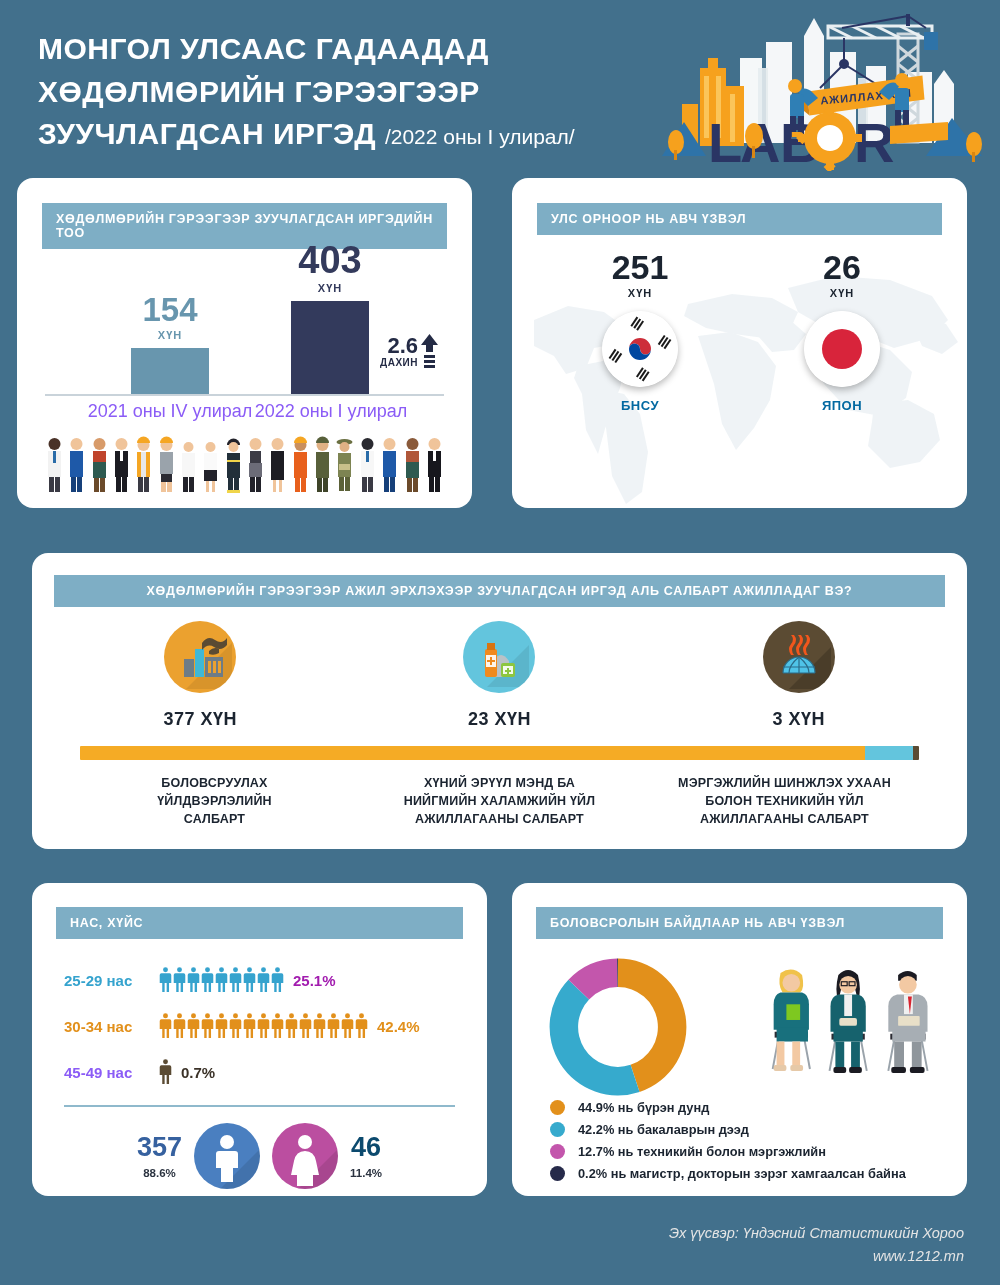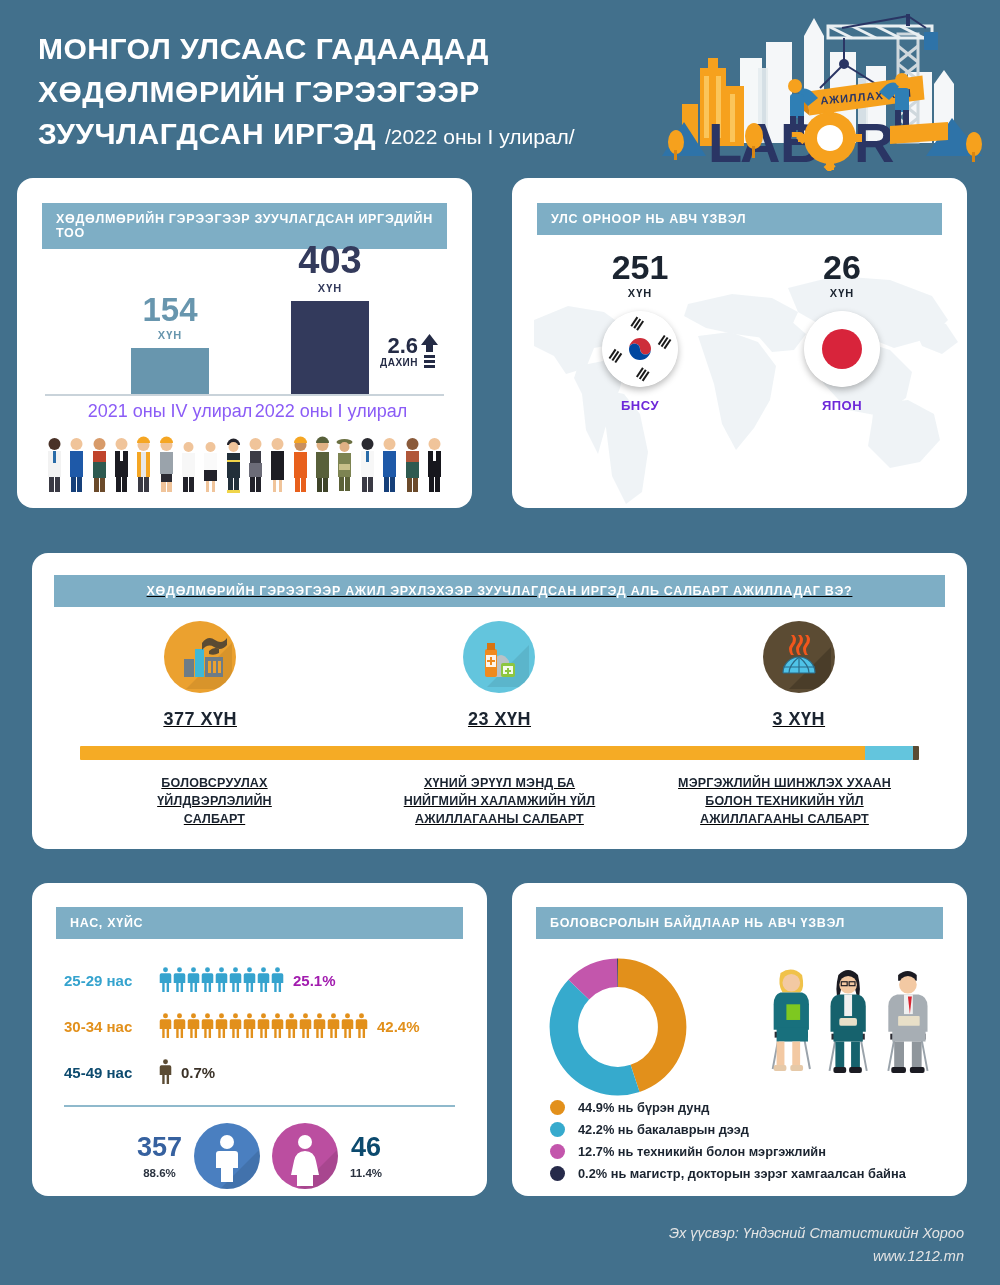--- a/index.html
+++ b/index.html
@@ -49,24 +49,24 @@
   #card-country { left: 512px; top: 178px; width: 455px; height: 330px; overflow: hidden; }
   #card-country .band { margin: 25px 25px 0 25px; }
   .map-bg { position: absolute; left: 0; right: 0; top: 80px; bottom: 0; opacity: .55; }
   .country { position: absolute; text-align: center; width: 160px; }
   .c-num { font-size: 34px; font-weight: bold; color: #1b2430; line-height: 1; }
   .c-unit { font-size: 11px; font-weight: bold; color: #1b2430; letter-spacing: 1px; margin-top: 3px; }
   .flag {
     width: 76px; height: 76px; border-radius: 50%; background: #fff; margin: 12px auto 0 auto;
     box-shadow: 0 3px 7px rgba(0,0,0,.28); position: relative; overflow: hidden;
   }
-  .c-name { font-size: 13px; font-weight: bold; color: #6d28d9; margin-top: 11px; letter-spacing: .5px; }
+  .c-name { font-size: 13px; font-weight: bold; color: #0369a1; margin-top: 11px; letter-spacing: .5px; }
 
   
-  #card-sector { left: 32px; top: 553px; width: 935px; height: 296px; text-decoration: underline; }
+  #card-sector { left: 32px; top: 553px; width: 935px; height: 296px; }
   #card-sector .band { margin: 22px 22px 0 22px; }
   .sector-row { display: flex; margin: 14px 40px 0 40px; gap: 43px; }
   .sector { flex: 1; text-align: center; }
   .sec-ic { width: 72px; height: 72px; border-radius: 50%; margin: 0 auto; position: relative; overflow: hidden; }
   .sec-num { font-size: 18px; font-weight: bold; color: #1b2430; margin-top: 16px; letter-spacing: .5px; }
   .sec-bar { height: 14px; margin: 16px 48px 0 48px; display: flex; border-radius: 1px; overflow: hidden; }
   .sec-labels { display: flex; margin: 14px 40px 0 40px; }
   .sec-lab { flex: 1; text-align: center; font-size: 12.5px; font-weight: bold; color: #1b2430; line-height: 1.45; letter-spacing: .2px; }
 
   
@@ -618,21 +618,21 @@
           <svg viewBox="0 0 18 35" width="13" height="26">
             <path d="M9 0 a3.4 3.4 0 0 1 0 6.8 a3.4 3.4 0 0 1 0 -6.8z M3.3 8.2 h11.4 a2.3 2.3 0 0 1 2.3 2.3 v11 h-3.1 v12.5 h-3.3 v-12.5 h-2.8 v12.5 h-3.3 v-12.5 h-3.5 v-11 a2.3 2.3 0 0 1 2.3 -2.3z" fill="#e2901b"></path>
           </svg>
           <svg viewBox="0 0 18 35" width="13" height="26">
             <path d="M9 0 a3.4 3.4 0 0 1 0 6.8 a3.4 3.4 0 0 1 0 -6.8z M3.3 8.2 h11.4 a2.3 2.3 0 0 1 2.3 2.3 v11 h-3.1 v12.5 h-3.3 v-12.5 h-2.8 v12.5 h-3.3 v-12.5 h-3.5 v-11 a2.3 2.3 0 0 1 2.3 -2.3z" fill="#e2901b"></path>
           </svg>
         </div>
       <div class="age-pct" style="color:#e2901b">42.4%</div>
     </div>
     <div class="age-row">
-      <div class="age-lab" style="color:#0c4a6e">45-49 нас</div>
+      <div class="age-lab" style="color:#8b5cf6">45-49 нас</div>
       <div class="pictos" id="pic-2">
           <svg viewBox="0 0 18 35" width="13" height="26">
             <path d="M9 0 a3.4 3.4 0 0 1 0 6.8 a3.4 3.4 0 0 1 0 -6.8z M3.3 8.2 h11.4 a2.3 2.3 0 0 1 2.3 2.3 v11 h-3.1 v12.5 h-3.3 v-12.5 h-2.8 v12.5 h-3.3 v-12.5 h-3.5 v-11 a2.3 2.3 0 0 1 2.3 -2.3z" fill="#5b4b33"></path>
           </svg>
         </div>
       <div class="age-pct" style="color:#3b3228">0.7%</div>
     </div>
   </div>
 
   <div class="divider"></div>

